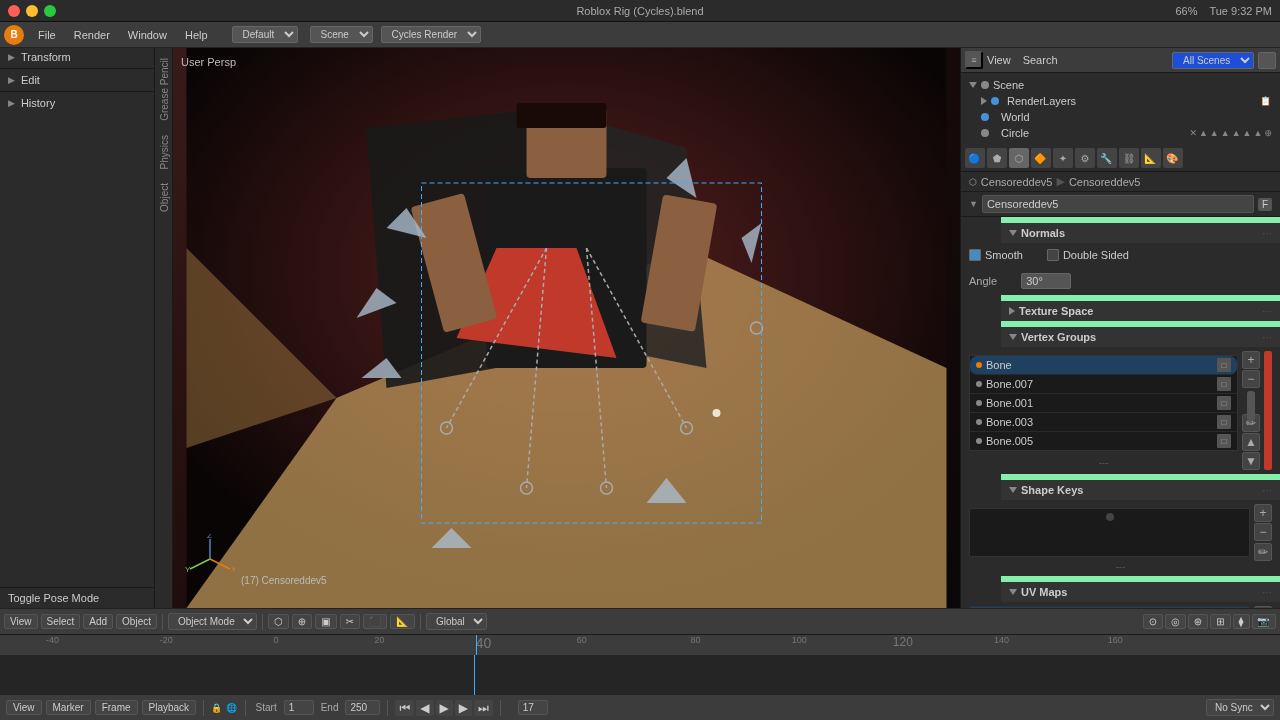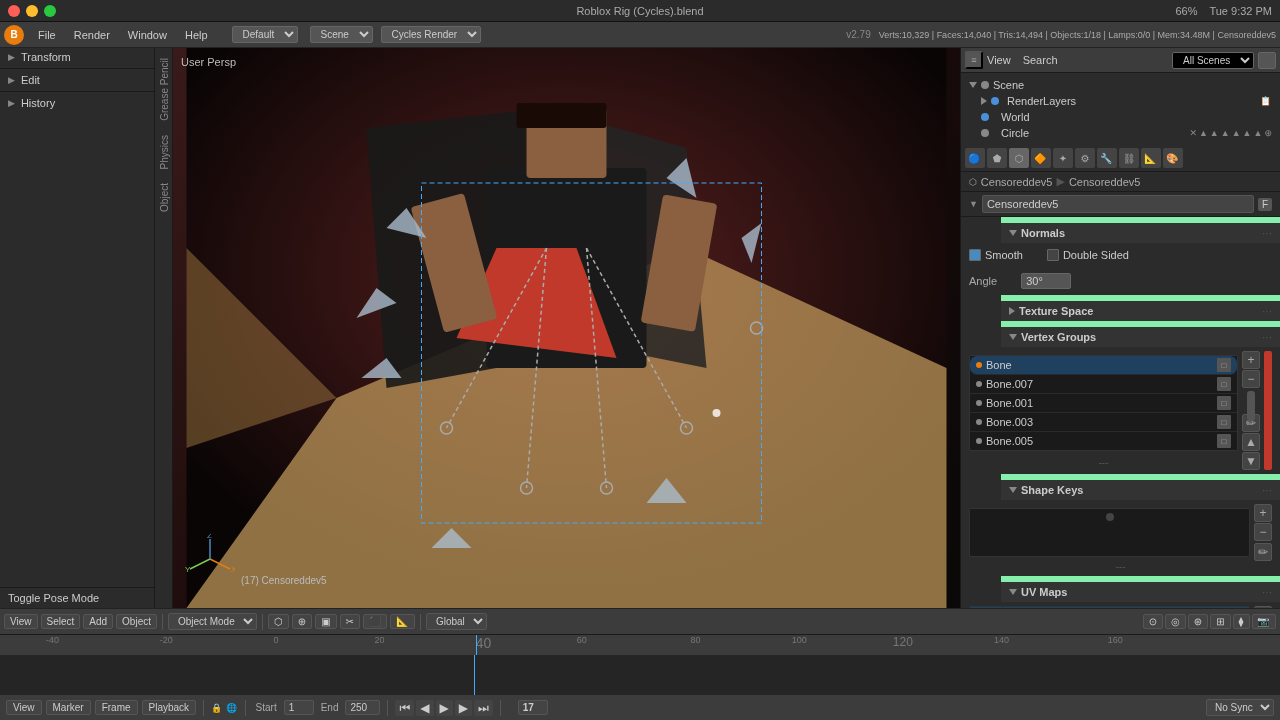--- a/index.html
+++ b/index.html
@@ -137,21 +137,21 @@
       border-bottom: 1px solid #1a1a1a;
     }
     .right-top-bar .btn-icon {
       width: 18px; height: 18px;
       background: #555; border-radius: 2px;
       display: flex; align-items: center; justify-content: center;
       font-size: 9px; color: #aaa; cursor: pointer;
     }
     .right-search { margin-left: auto; }
     .scenes-dropdown {
-      background: #000000; border: 1px solid #666;
+      background: #1d4ed8; border: 1px solid #666;
       color: #ccc; padding: 1px 6px; font-size: 10px;
       border-radius: 2px; cursor: pointer;
     }
 
     
     .scene-tree {
       padding: 4px;
     }
     .scene-item {
       display: flex; align-items: center; gap: 4px;
@@ -424,24 +424,20 @@
     <option>Default</option>
   </select>
   <span style="width:8px"></span>
   <select class="engine-dropdown">
     <option>Scene</option>
   </select>
   <span style="width:4px"></span>
   <select class="engine-dropdown">
     <option>Cycles Render</option>
   </select>
-  <div class="info-bar-right">
-    <span class="version-badge">v2.79</span>
-    <span style="font-size:9px;">Verts:10,329 | Faces:14,040 | Tris:14,494 | Objects:1/18 | Lamps:0/0 | Mem:34.48M | Censoreddev5</span>
-  </div>
 </div>
 
 <div id="main-layout" style="height:calc(720px - 22px - 26px - 26px - 26px - 60px); display:flex;">
 
   <div id="left-panel">
     <div class="panel-item">
       <span class="arrow">▶</span>
       <span>Transform</span>
     </div>
     <div class="panel-divider"></div>
@@ -833,19 +829,19 @@
 
   <div class="transport-btns">
     <button class="t-btn">⏮</button>
     <button class="t-btn">◀</button>
     <button class="t-btn">▶</button>
     <button class="t-btn">▶</button>
     <button class="t-btn">⏭</button>
   </div>
   <div class="bb-separator"></div>
   <span class="bb-item"></span>
-  <input class="bb-input" type="text" value="17" style="width: 30px; font-weight: bold;">
+  <input class="bb-input" type="text" value="17" style="width: 30px;">
   <div style="margin-left:auto;">
     <select style="background:#444;border:1px solid #555;color:#ccc;font-size:10px;padding:1px 4px;border-radius:2px;">
       <option>No Sync</option>
     </select>
   </div>
 </div>
 
 </body></html>

